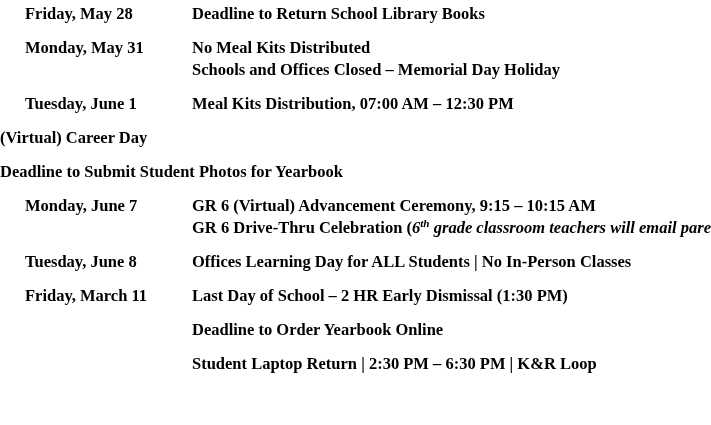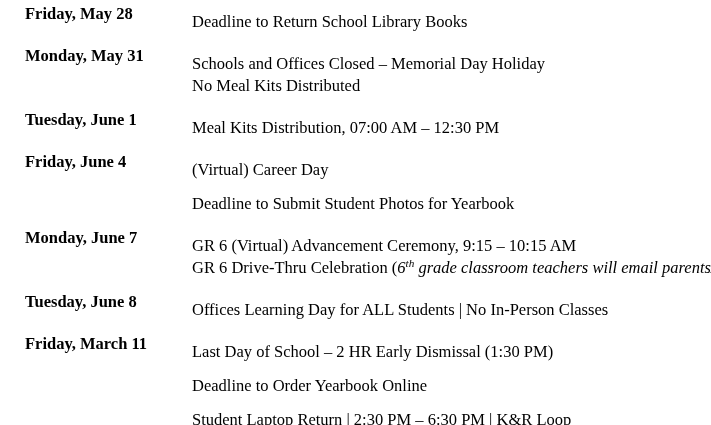--- a/index.html
+++ b/index.html
@@ -38,21 +38,22 @@
     white-space: nowrap;
   }
   .desc-cell {
     flex: 1 1 auto;
     box-sizing: border-box;
     padding-right: 6px;
     font-size: 16.5px;
     line-height: 22px;
   }
   .desc-block {
-    margin: 8px 0 12px 0;
+    margin: 0 0 12px 0;
+    font-weight: bold;
   }
   .desc-block:last-child {
     margin-bottom: 0;
   }
   .desc-line {
     display: block;
     white-space: nowrap;
   }
   .row-gap {
     height: 12px;
@@ -80,39 +81,38 @@
         <span class="desc-line">Deadline to Return School Library Books</span>
       </div>
     </div>
   </div>
   <div class="row-gap"></div>
 
   <div class="cal-row">
     <div class="date-cell">Monday, May 31</div>
     <div class="desc-cell">
       <div class="desc-block">
+        <span class="desc-line">No Meal Kits Distributed</span>
         <span class="desc-line">Schools and Offices Closed – Memorial Day Holiday</span>
-        <span class="desc-line">No Meal Kits Distributed</span>
       </div>
     </div>
   </div>
   <div class="row-gap"></div>
 
   <div class="cal-row">
     <div class="date-cell">Tuesday, June 1</div>
     <div class="desc-cell">
       <div class="desc-block">
         <span class="desc-line">Meal Kits Distribution, 07:00 AM – 12:30 PM</span>
       </div>
     </div>
   </div>
   <div class="row-gap"></div>
 
   <div class="cal-row">
-    <div class="date-cell">Friday, June 4</div>
     <div class="desc-cell">
       <div class="desc-block">
         <span class="desc-line">(Virtual) Career Day</span>
       </div>
       <div class="desc-block">
         <span class="desc-line">Deadline to Submit Student Photos for Yearbook</span>
       </div>
     </div>
   </div>
   <div class="row-gap"></div>

